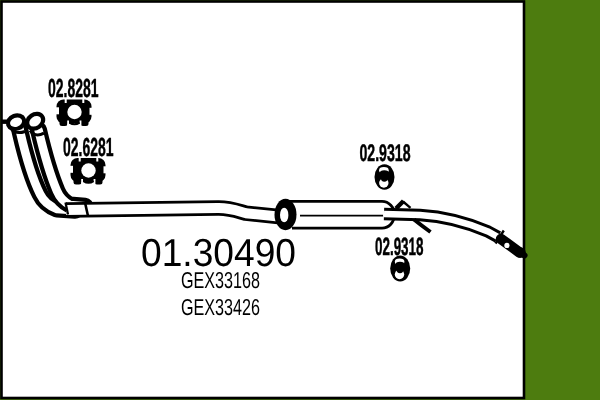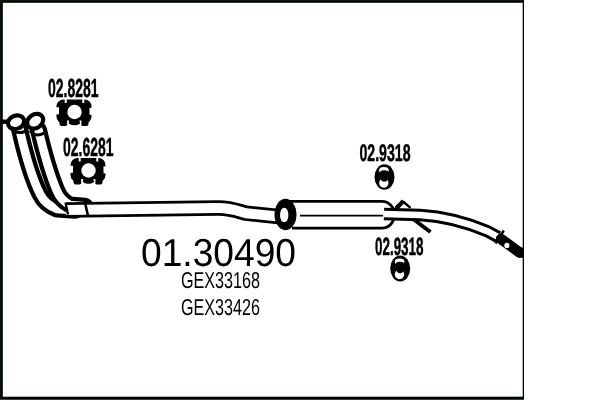--- a/index.html
+++ b/index.html
@@ -1,16 +1,16 @@
 <!DOCTYPE html>
 <html><head>
 <meta charset="utf-8">
 <style>
   html,body{margin:0;padding:0;background:#fff;}
-  .page{position:relative;width:524px;height:400px;background:#15803d;overflow:hidden;}
+  .page{position:relative;width:600px;height:400px;background:#4d7c0f;overflow:hidden;}
   svg{position:absolute;left:0;top:0;}
   text{font-family:"Liberation Sans", sans-serif;fill:#000;text-rendering:geometricPrecision;}
 </style>
 </head>
 <body>
 <div class="page">
 <svg width="600" height="400" viewBox="0 0 600 400" style="filter:grayscale(1)">
 
   <rect x="1.5" y="1.5" width="522.5" height="396.5" fill="#fff" stroke="#000" stroke-width="2.6"></rect>
 

